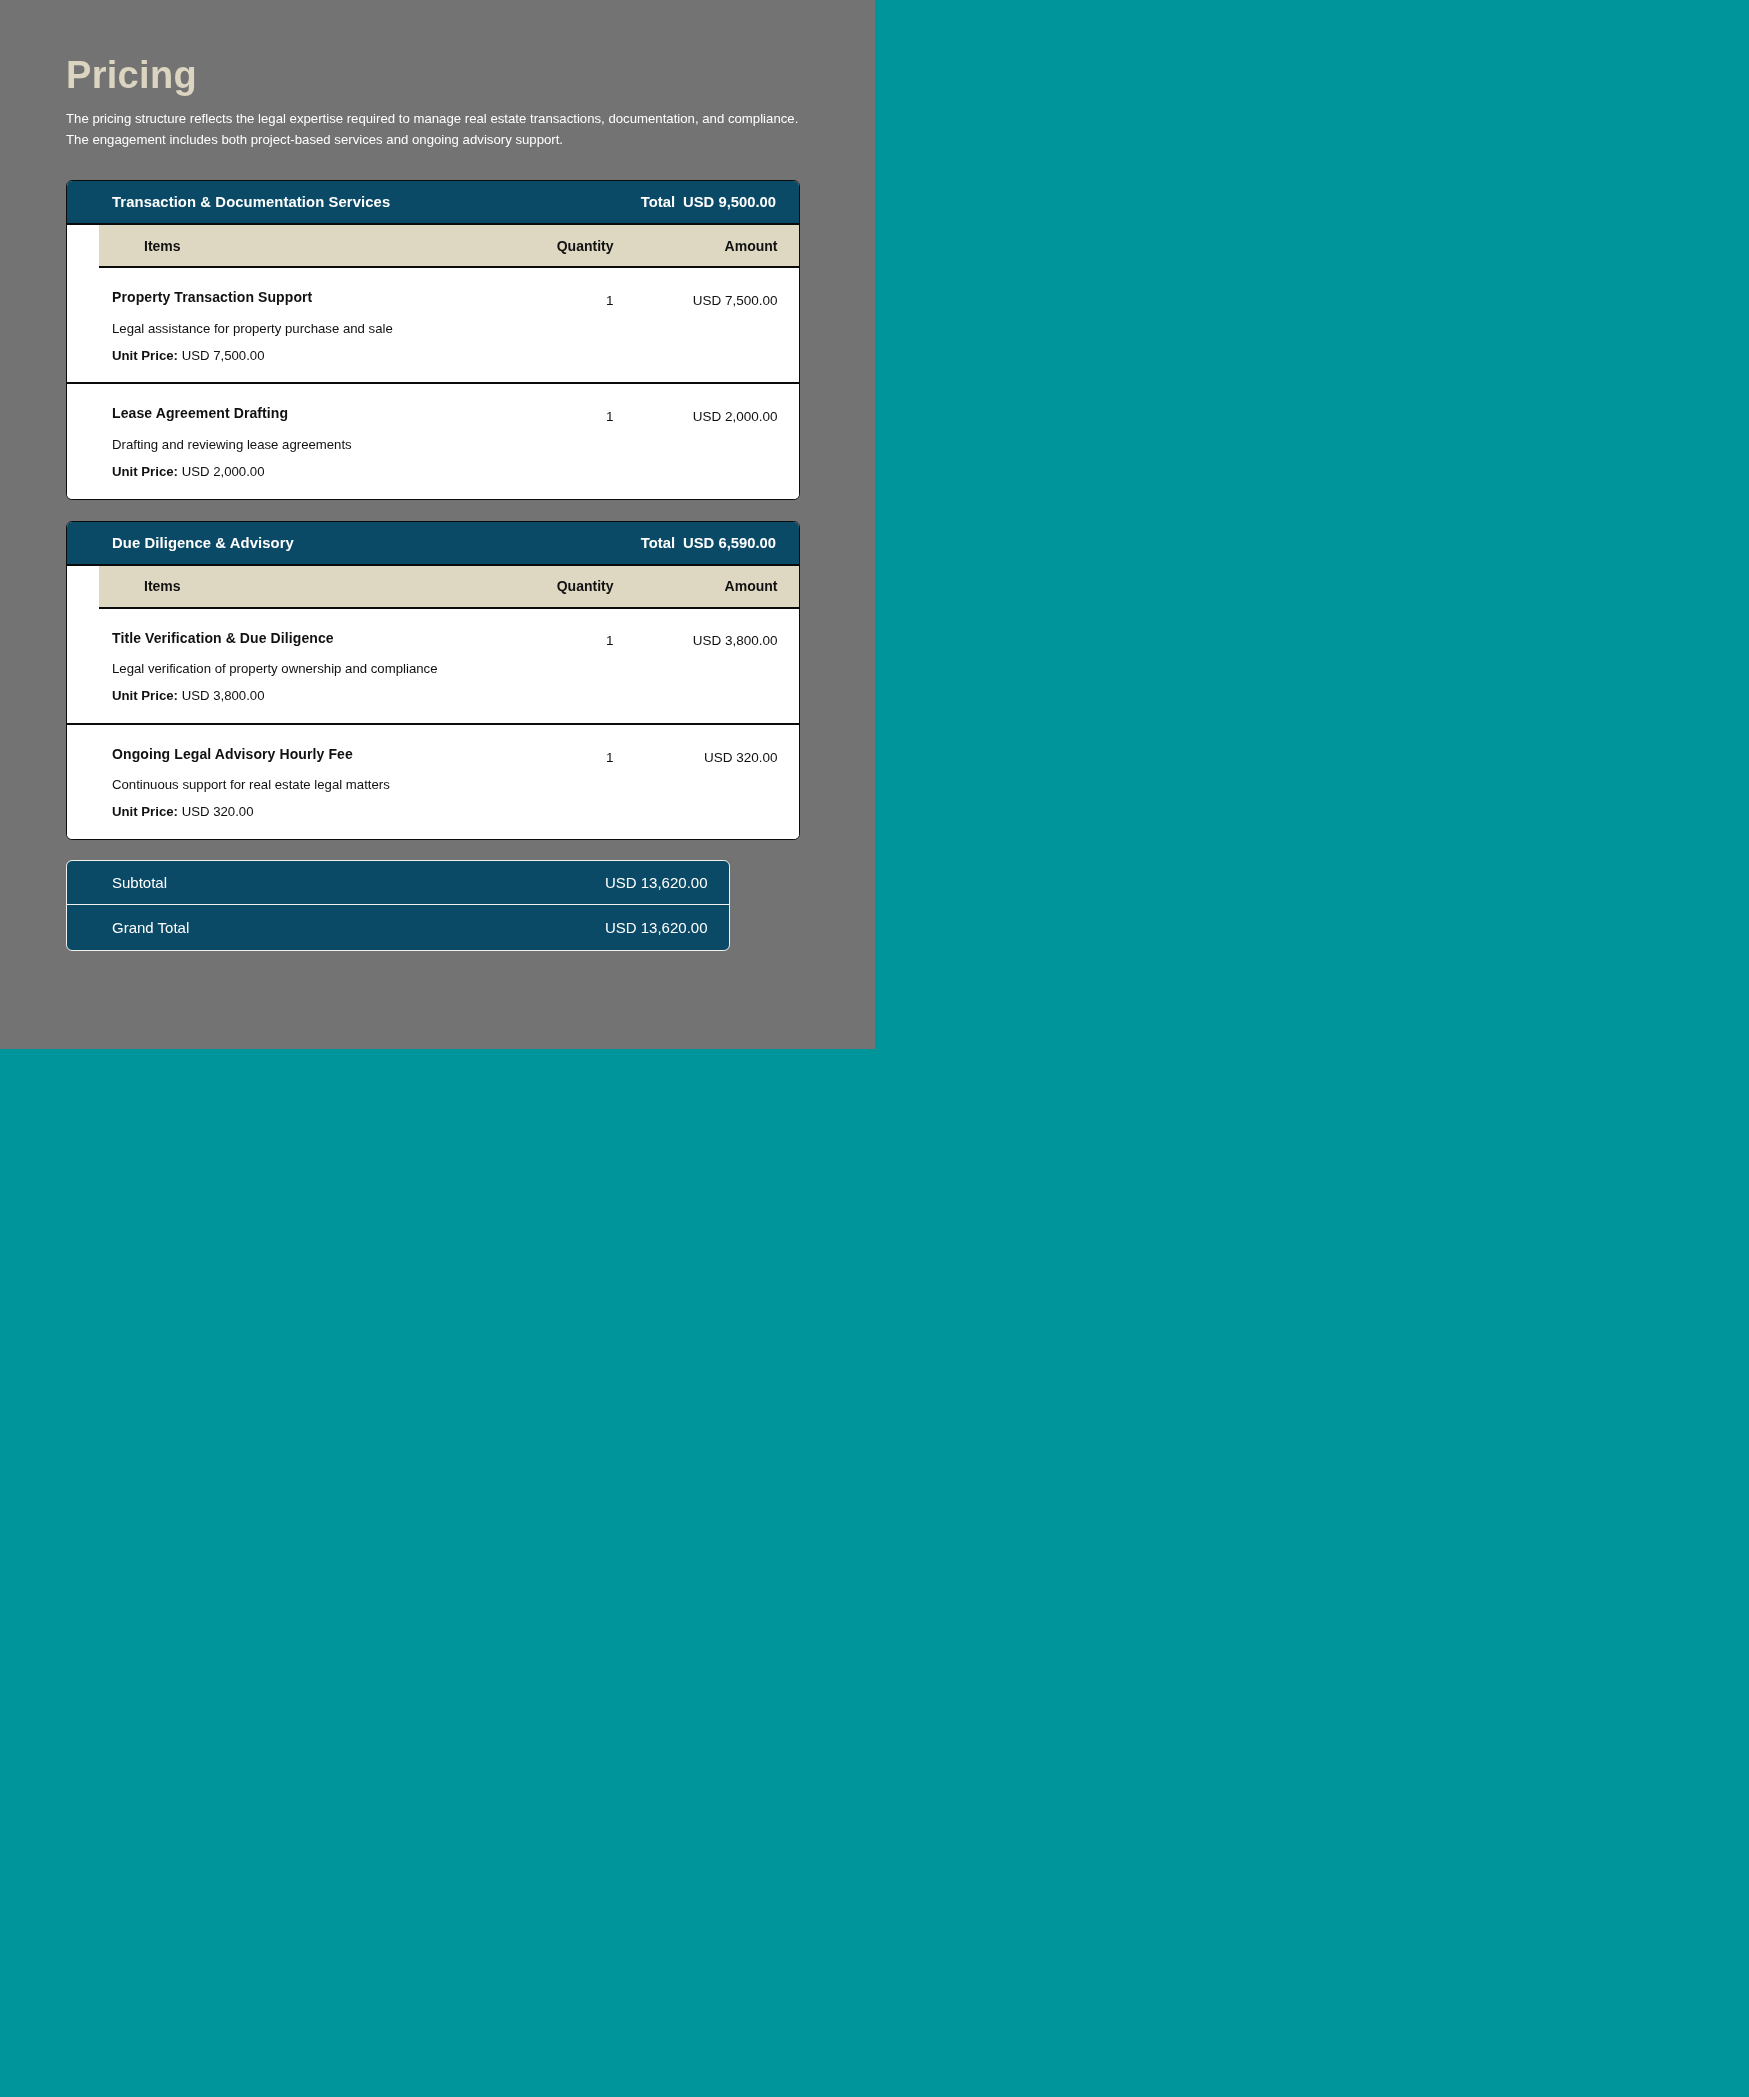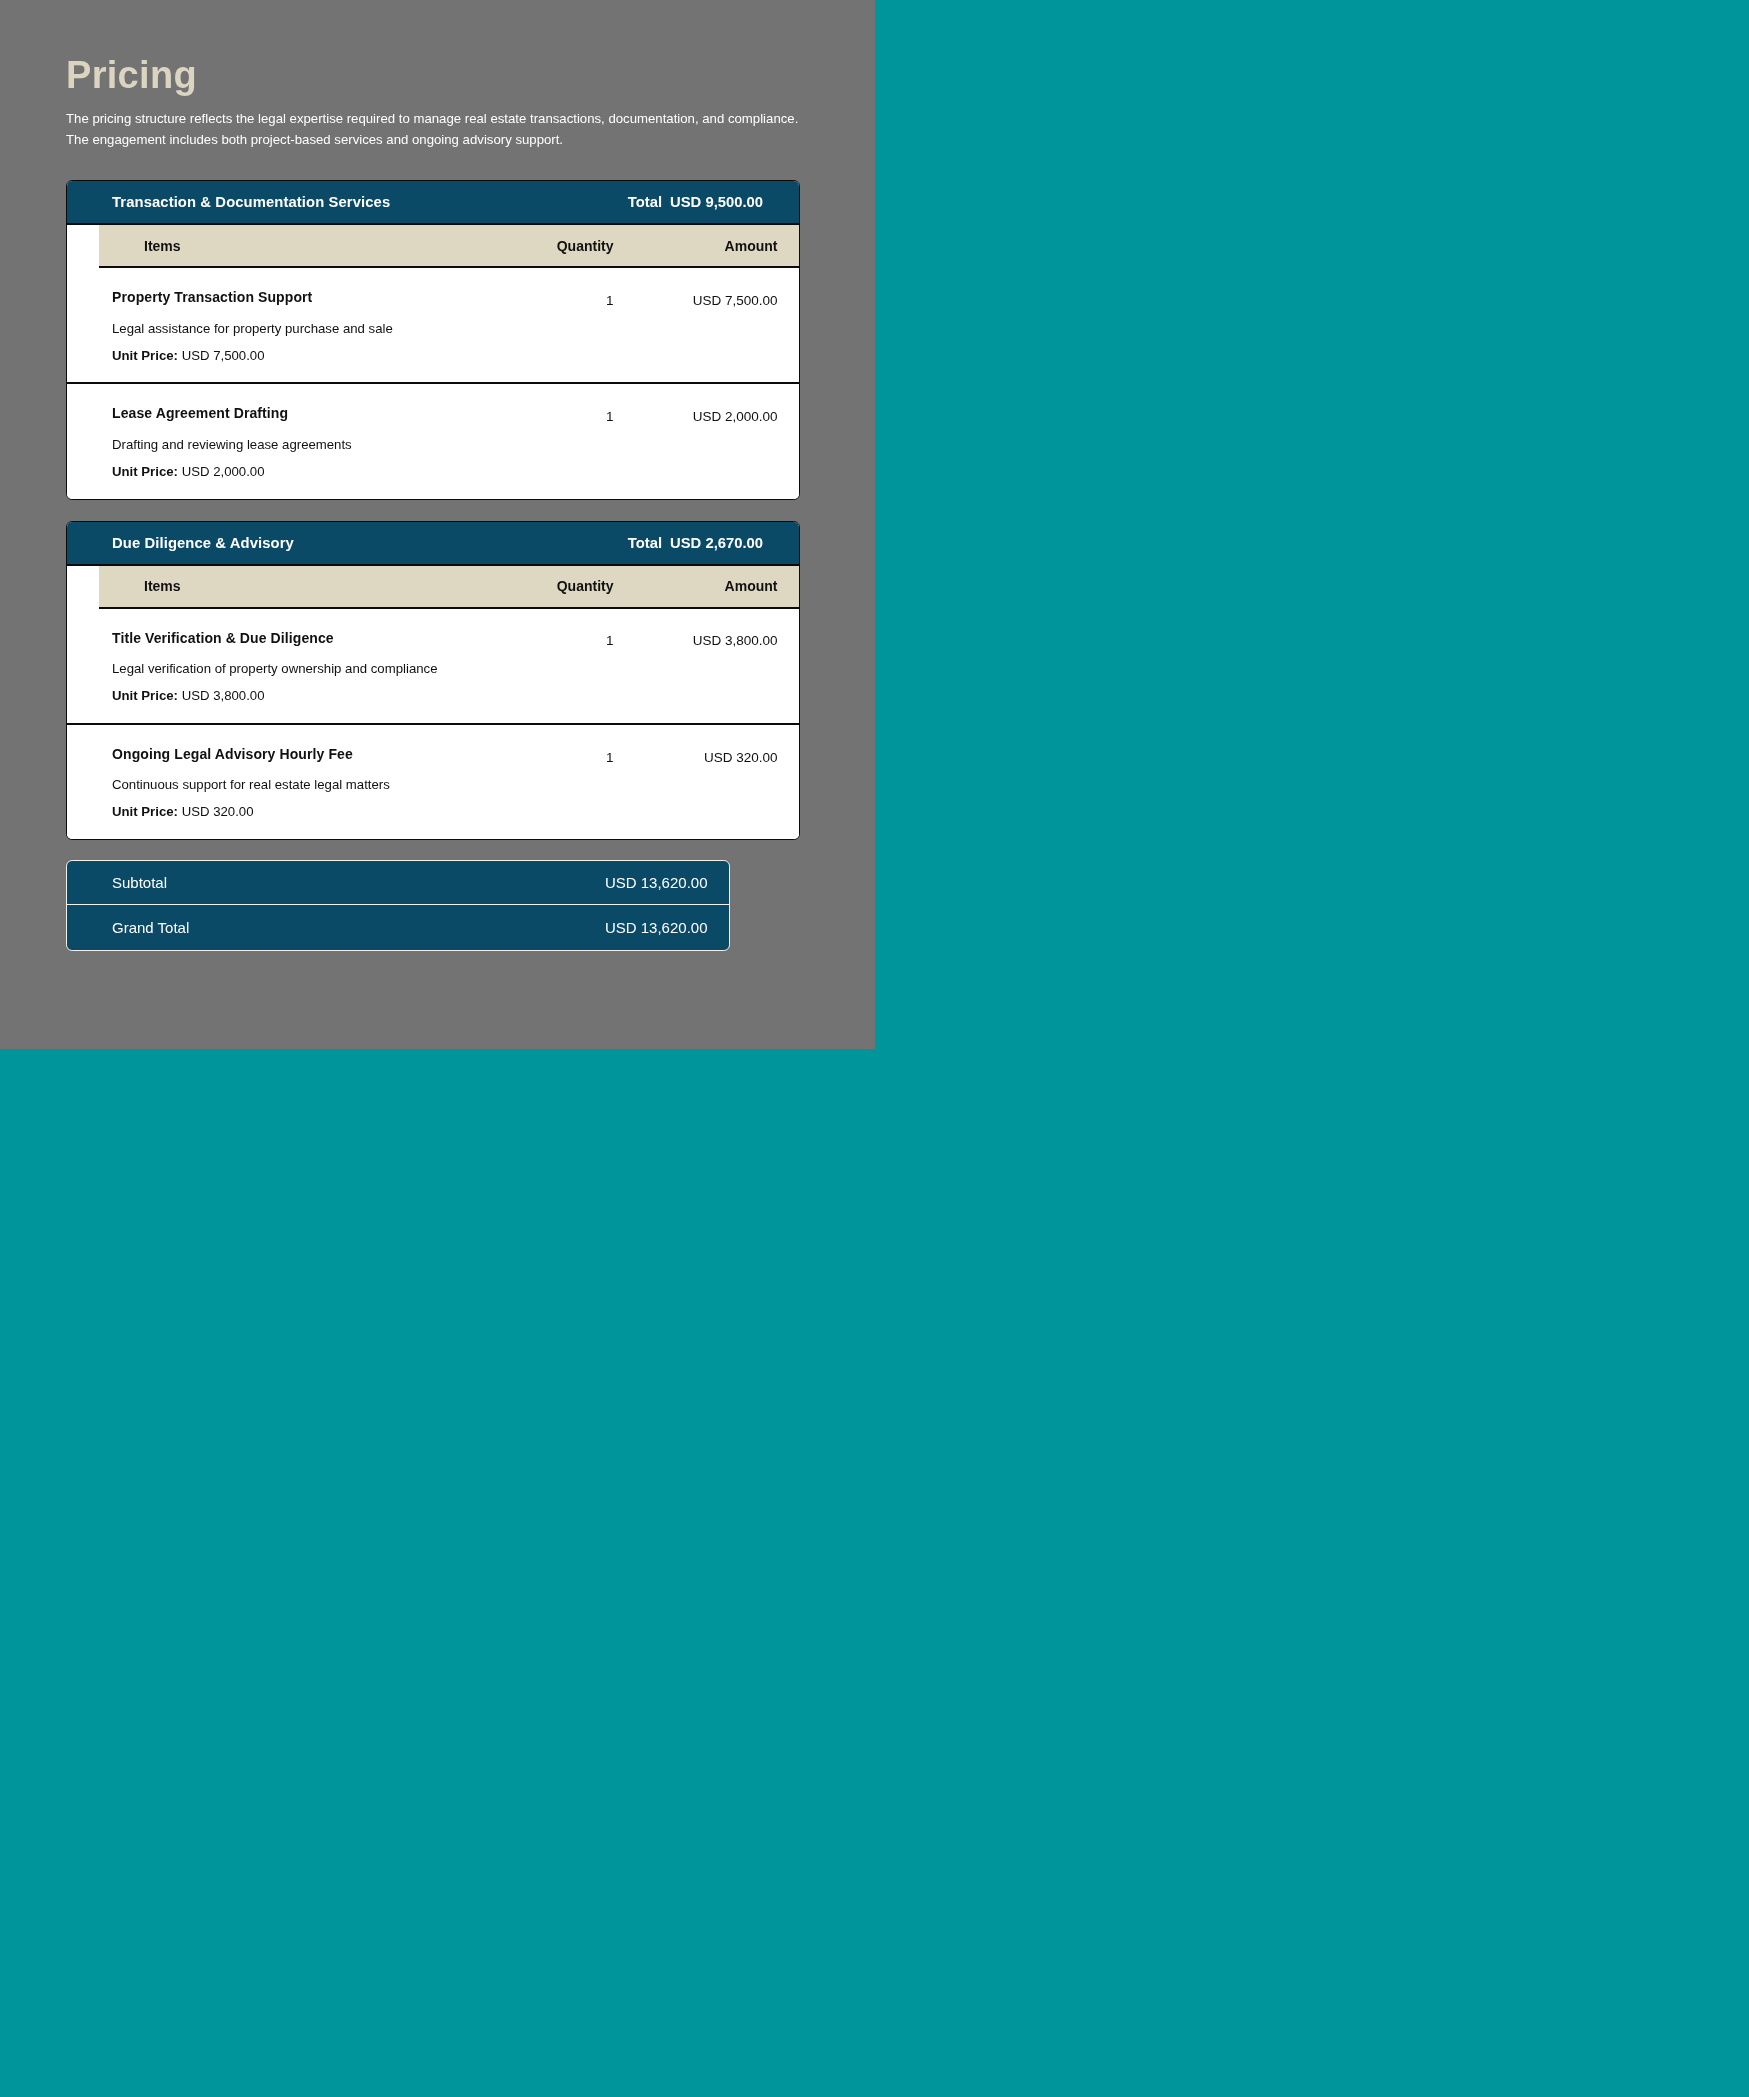--- a/index.html
+++ b/index.html
@@ -49,21 +49,21 @@
     background: #FFFFFF;
   }
 
   .section-header {
     background: #0B4A66;
     color: #FFFFFF;
     height: 44px;
     display: flex;
     align-items: center;
     justify-content: space-between;
-    padding: 0 36px 0 45px;
+    padding: 0 23px 0 45px;
     border-bottom: 2.5px solid #0B0B0B;
   }
 
   .section-title {
     font-size: 14.8px;
     font-weight: 700;
     letter-spacing: 0.1px;
   }
 
   .section-total {
@@ -201,21 +201,21 @@
     </div>
 
   </div>
 
   <div class="price-table" style="margin-top:21px;">
 
     <div class="section-header">
       <span class="section-title">Due Diligence &amp; Advisory</span>
       <span class="section-total">
         <span>Total</span>
-        <span>USD 2,670.00</span>
+        <span>USD 6,590.00</span>
       </span>
     </div>
 
     <div class="col-header-row">
       <span class="col-items">Items</span>
       <span class="col-qty">Quantity</span>
       <span class="col-amount">Amount</span>
     </div>
 
     <div class="item-row">

